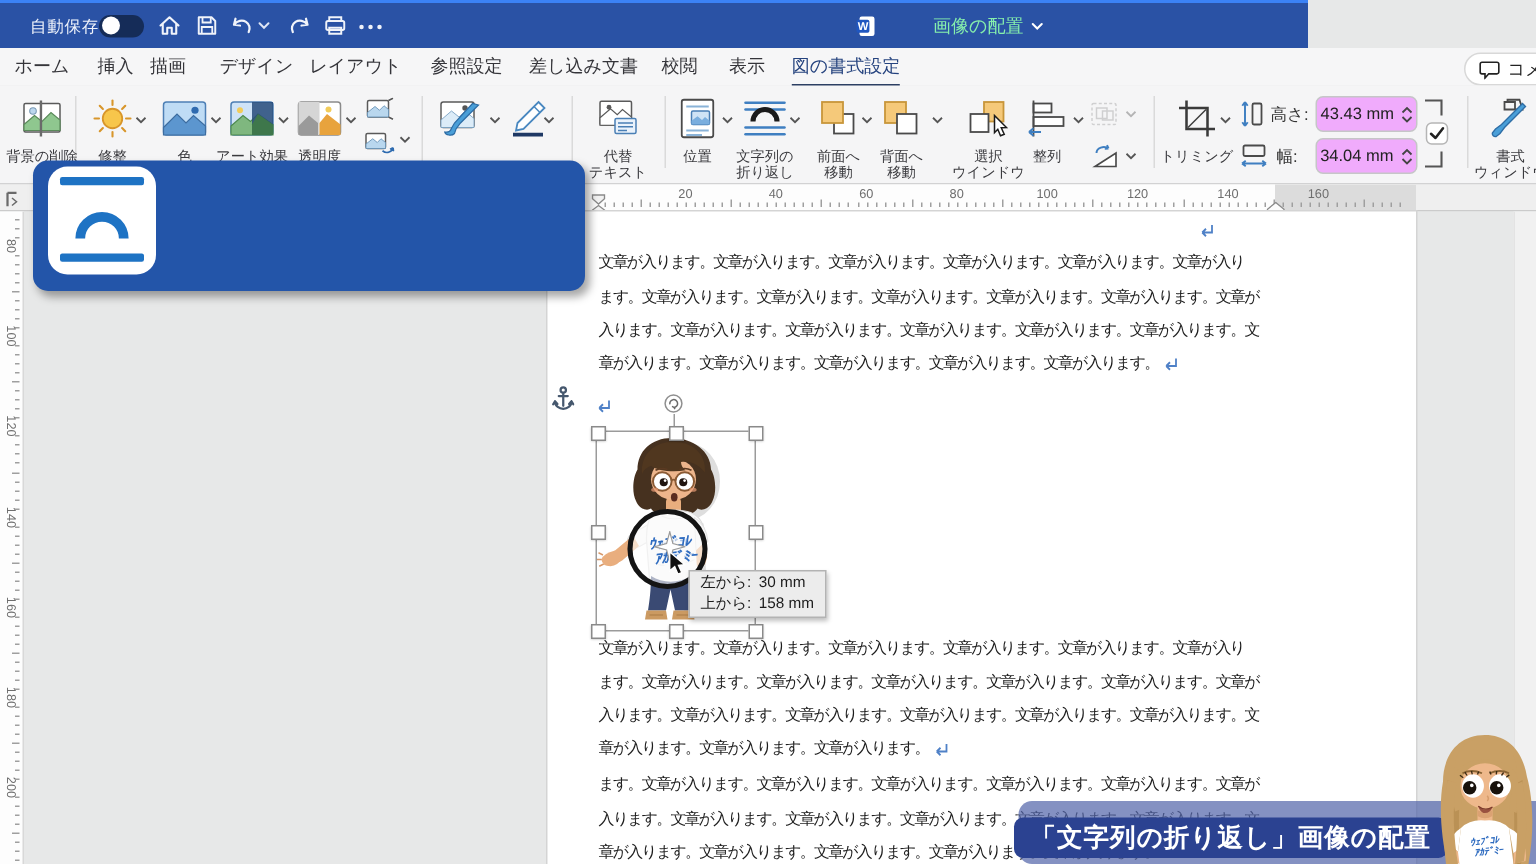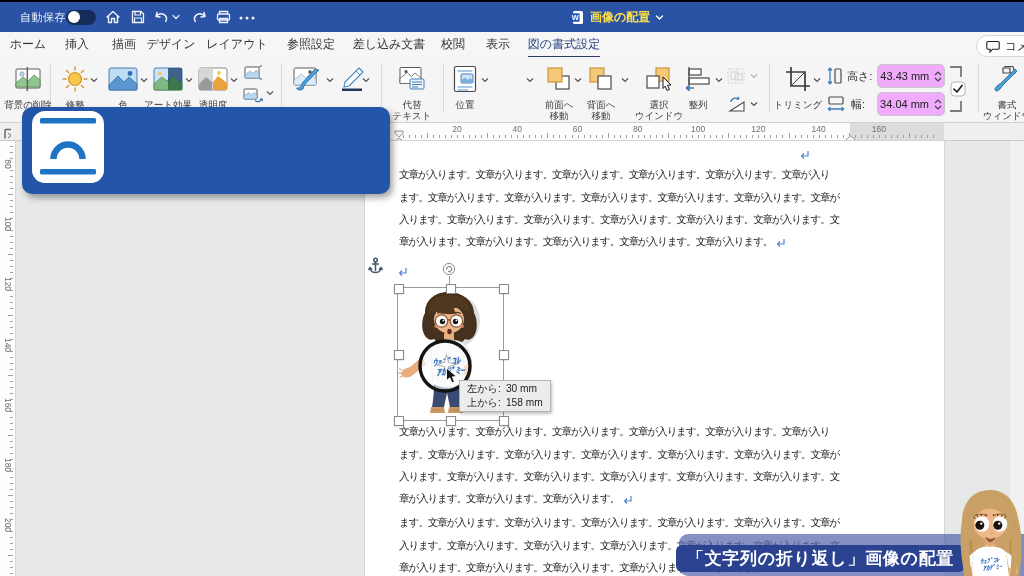--- a/index.html
+++ b/index.html
@@ -2,30 +2,30 @@
 <html><head>
 <meta charset="utf-8">
 <style>
   html,body{margin:0;padding:0;}
   body{width:1024px;height:576px;overflow:hidden;position:relative;background:#e7e8e8;
        font-family:"Liberation Sans",sans-serif;
        -webkit-font-smoothing:antialiased;}
   .abs{position:absolute;}
 
   
-  #titlebar{left:0;top:0;width:1024px;height:32px;background:#2a52a5;border-top:2px solid #000000;box-sizing:border-box;}
+  #titlebar{left:0;top:0;width:872px;height:32px;background:#2a52a5;border-top:2px solid #3b82f6;box-sizing:border-box;}
   #titlebar .tb-item{position:absolute;top:0;height:30px;display:flex;align-items:center;color:#eef2fb;}
   #autosave-label{left:20px;font-size:11px;letter-spacing:.5px;}
   #autosave-toggle{left:66px;}
   .toggle-track{width:30px;height:15px;border-radius:8px;background:#152c58;position:relative;}
   .toggle-knob{position:absolute;left:1.5px;top:1.5px;width:12px;height:12px;border-radius:50%;background:#fff;}
   .tb-icon{position:absolute;top:6px;width:18px;height:18px;}
   .tb-icon svg{display:block;}
   #titlebar-center{position:absolute;left:570px;top:0;height:30px;display:flex;align-items:center;gap:5px;color:#fff;}
-  #doc-title{font-size:12px;font-weight:bold;color:#fde047;}
+  #doc-title{font-size:12px;font-weight:normal;color:#86efac;margin-left:32px;}
   #search-area{position:absolute;left:938px;top:0;height:30px;display:flex;align-items:center;color:#c9d6ef;font-size:11.5px;gap:7px;}
 
   
   #tabbar{left:0;top:32px;width:1024px;height:25px;background:#f6f6f7;}
   .tab{position:absolute;top:0;height:24px;display:flex;align-items:center;justify-content:center;
        font-size:12px;color:#35353a;transform:translateX(-50%);white-space:nowrap;}
   .tab.active{color:#24427e;font-weight:normal;border-bottom:2.5px solid #2c3f63;}
   #comment-btn{position:absolute;left:976px;top:3px;height:20px;width:70px;background:#fff;border:1px solid #d8d8d8;
       border-radius:11px;display:flex;align-items:center;padding-left:9px;gap:5px;font-size:11.5px;color:#222;}
 
@@ -155,21 +155,21 @@
         </svg>
     </span>
   </div>
 
 </div>
 
 <div class="abs" id="tabbar">
   <div id="tabs-container">
       <div class="tab" style="left: 28px;">ホーム</div>
       <div class="tab" style="left: 77px;">挿入</div>
-      <div class="tab" style="left: 124px;">描画</div>
+      <div class="tab" style="left: 112px;">描画</div>
       <div class="tab" style="left: 171px;">デザイン</div>
       <div class="tab" style="left: 237px;">レイアウト</div>
       <div class="tab" style="left: 311px;">参照設定</div>
       <div class="tab" style="left: 389px;">差し込み文書</div>
       <div class="tab" style="left: 453px;">校閲</div>
       <div class="tab" style="left: 498px;">表示</div>
       <div class="tab active" style="left: 564px;">図の書式設定</div>
     </div>
   <div id="comment-btn">
     <span style="display:inline-flex">
@@ -356,20 +356,35 @@
         </svg>
     </div>
     <div class="rlabel">位置</div>
   </div>
   <div class="chev" style="left:481px;top:20px">
       <svg width="8" height="6" viewBox="0 0 8 6">
         <path d="M1 1.5 L4 4.5 L7 1.5" fill="none" stroke="#555" stroke-width="1.2"></path>
       </svg>
     </div>
 
+  <div class="rbtn" style="left:488px;top:4px;width:44px">
+    <div class="ric">
+      <svg width="30" height="28" viewBox="0 0 30 28">
+          <g stroke="#3f7fc1" stroke-width="1.7" stroke-linecap="round">
+            <path d="M2 3.5 H28"></path>
+            <path d="M2 8 H28"></path>
+            <path d="M2 20 H28"></path>
+            <path d="M2 24.5 H28"></path>
+          </g>
+          <path d="M7 16 A8 8 0 0 1 23 16" fill="none" stroke="#1a1a1a" stroke-width="3.4"></path>
+        </svg>
+    </div>
+    <div class="rlabel">文字列の
+折り返し</div>
+  </div>
   <div class="chev" style="left:526px;top:20px">
       <svg width="8" height="6" viewBox="0 0 8 6">
         <path d="M1 1.5 L4 4.5 L7 1.5" fill="none" stroke="#555" stroke-width="1.2"></path>
       </svg>
     </div>
 
   <div class="rbtn" style="left:540px;top:4px;width:38px">
     <div class="ric">
       <svg width="26" height="26" viewBox="0 0 26 26">
           <rect x="10" y="10" width="13" height="13" fill="#fff" stroke="#4a4a4a" stroke-width="1.2"></rect>

